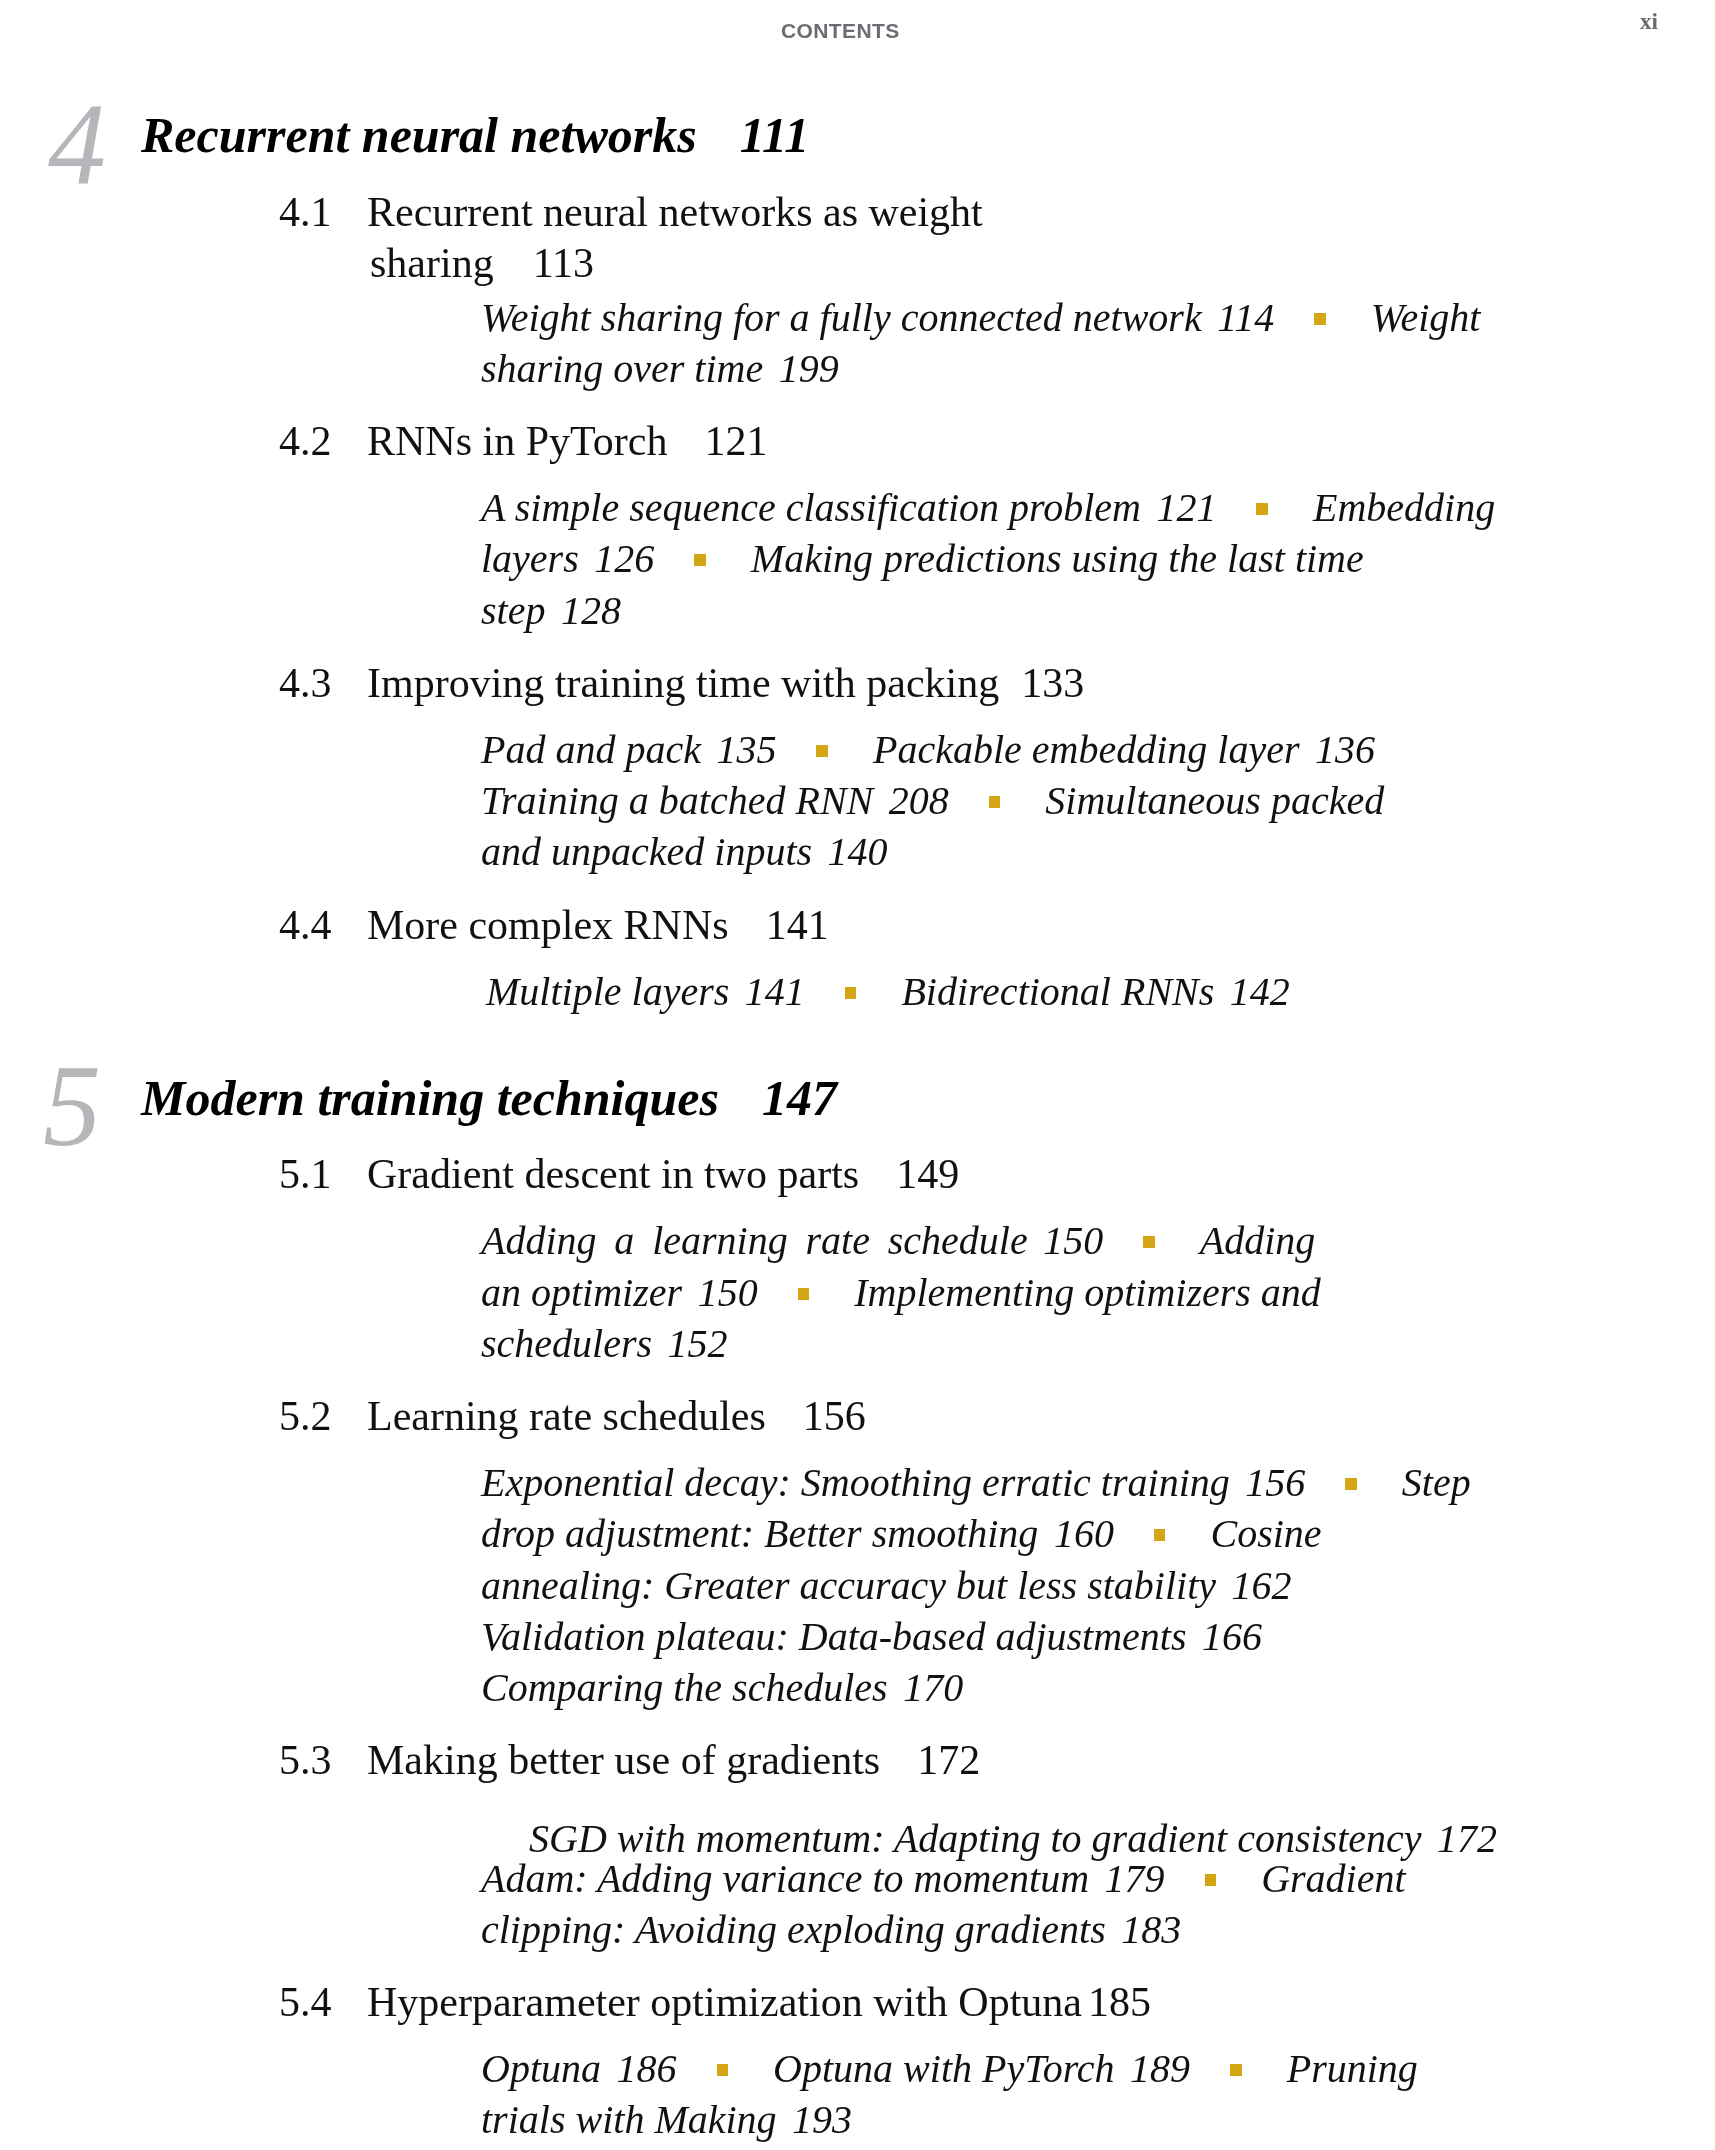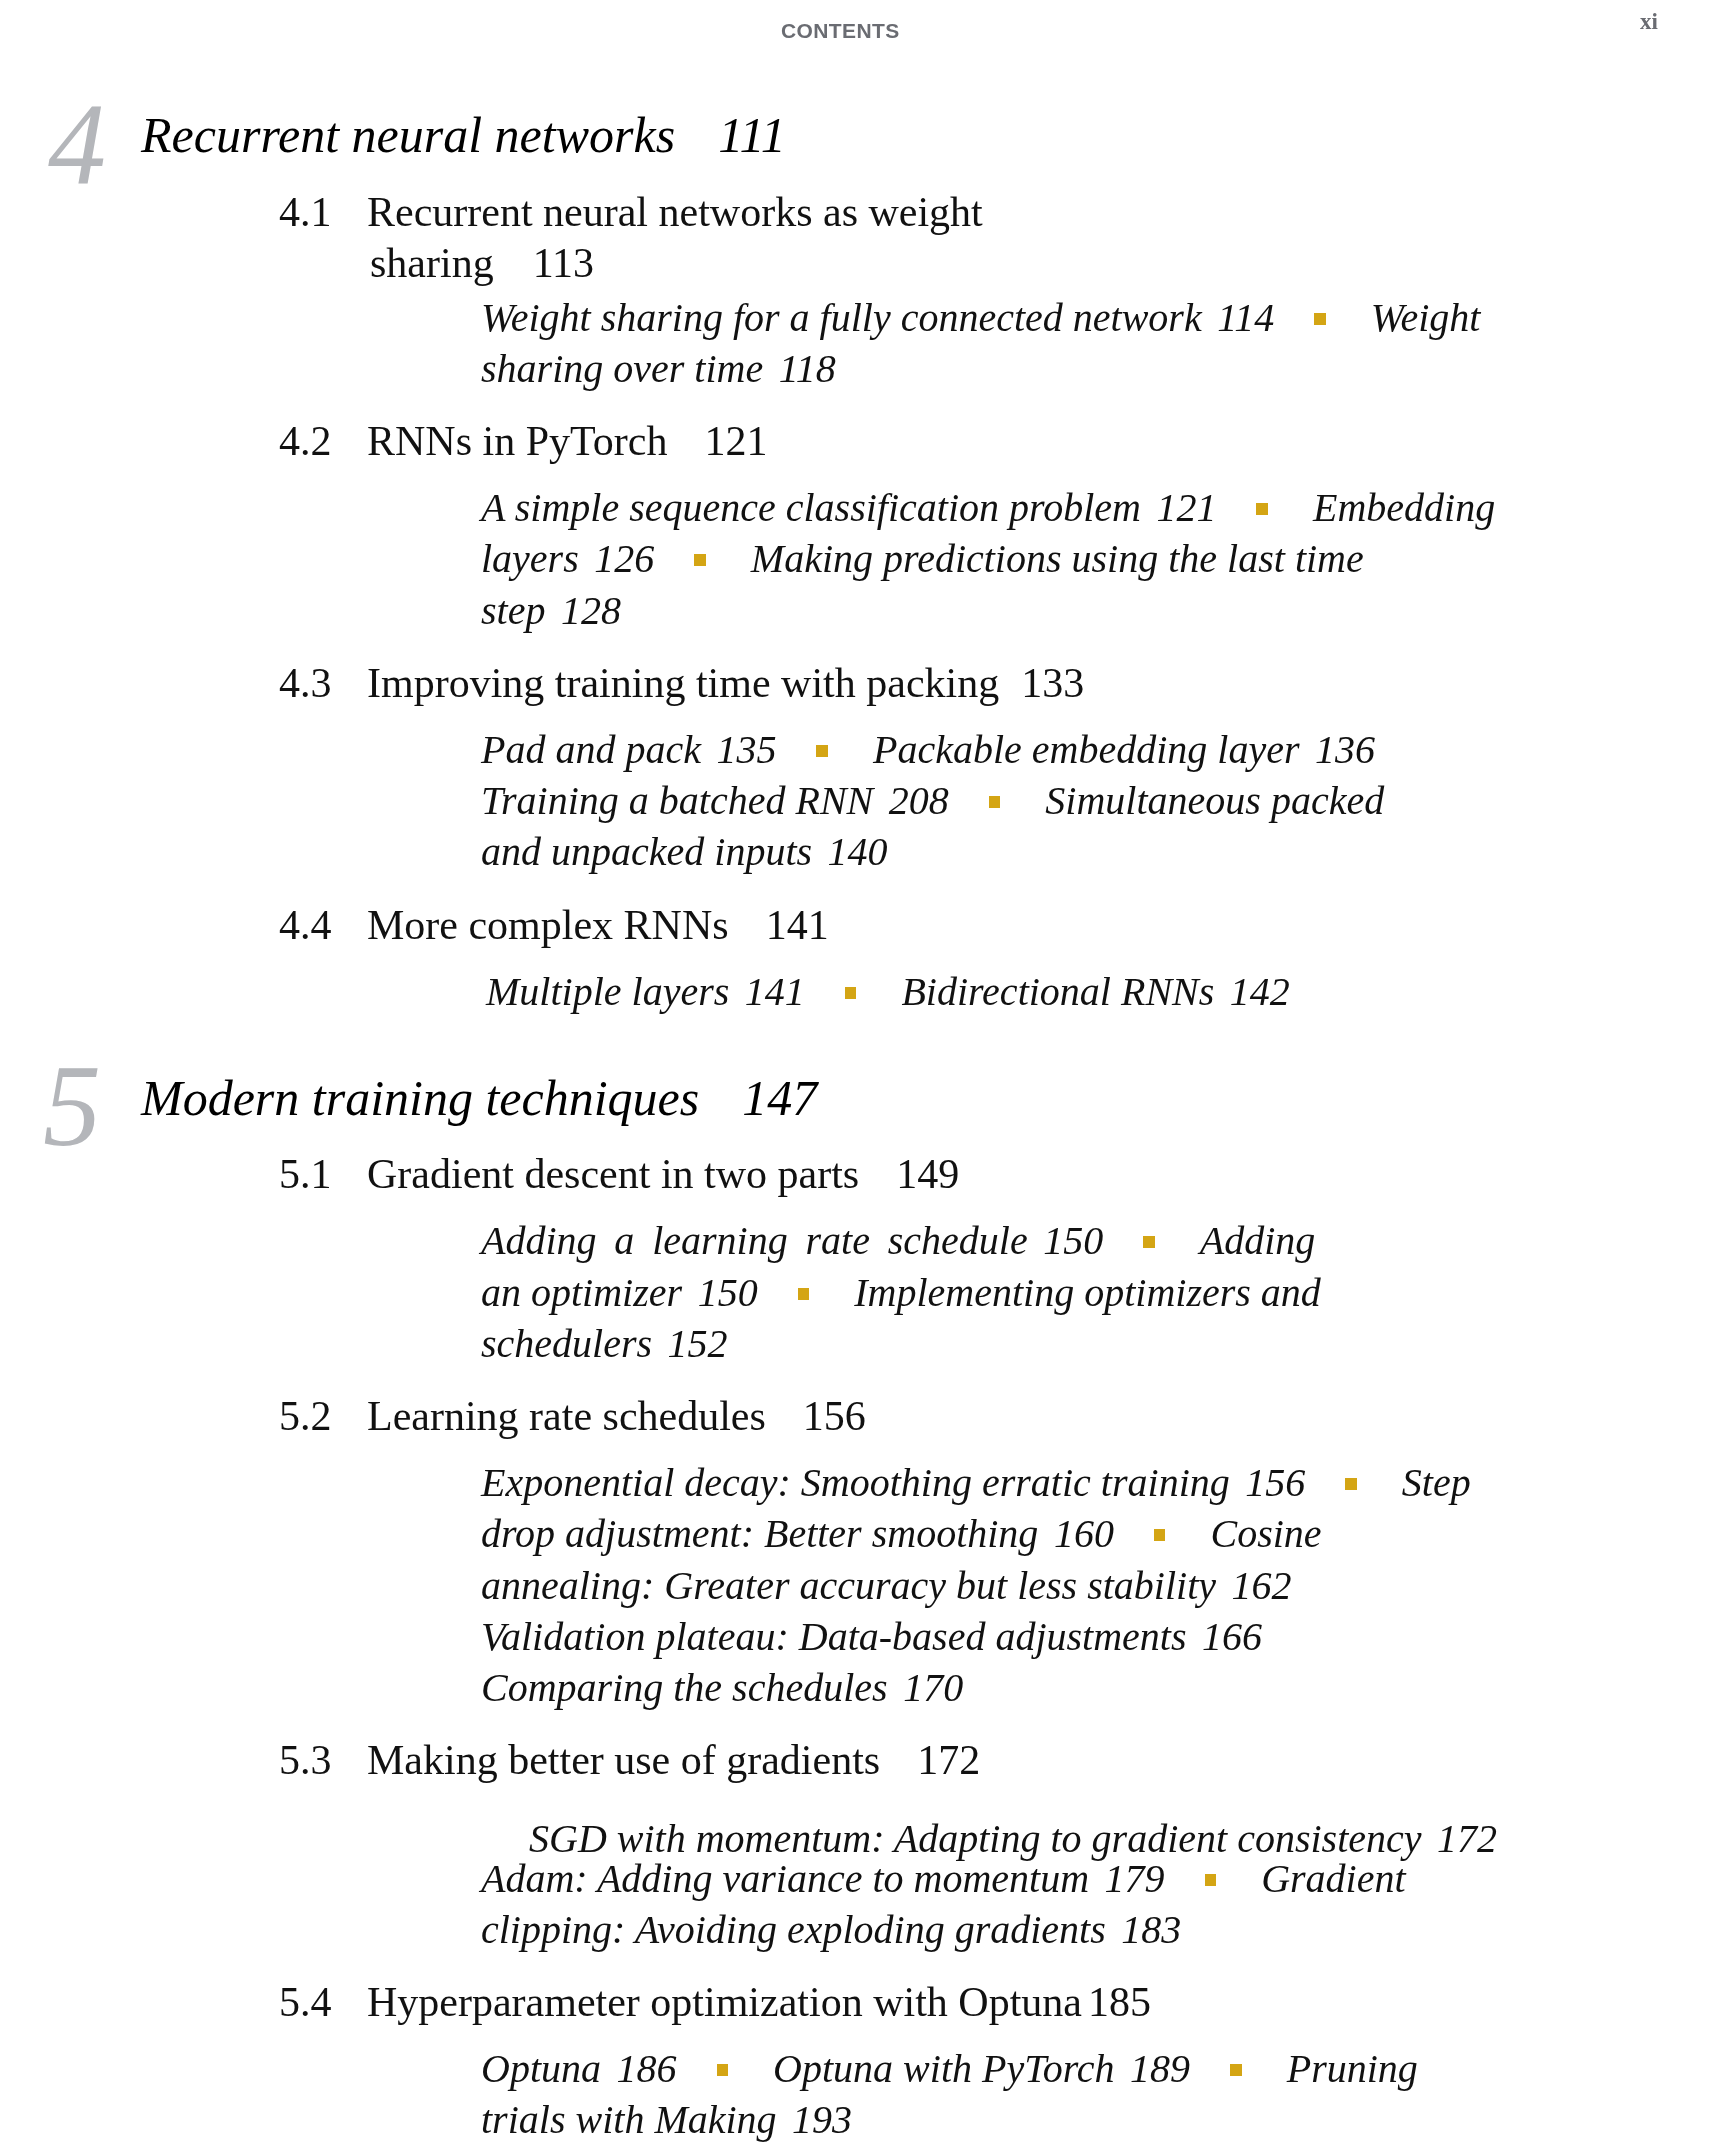--- a/index.html
+++ b/index.html
@@ -1,21 +1,21 @@
 <!DOCTYPE html>
 <html style="font-size:12.4px"><head>
 <meta charset="utf-8">
 <style>
   html, body { margin:0; padding:0; background:#ffffff; }
   body { width:1715px; height:2151px; position:relative; overflow:hidden; }
   .abs { position:absolute; white-space:nowrap; }
   .running-head { font-family:"Liberation Sans", sans-serif; font-weight:bold; font-size:21px; color:#6a6c72; letter-spacing:0.4px; }
   .folio { font-family:"Liberation Serif", serif; font-weight:bold; font-size:23px; color:#6a6c72; }
   .chap-num { font-family:"Liberation Serif", serif; font-style:italic; font-size:116px; color:#b4b6ba; line-height:1; }
-  .chap-title { font-family:"Liberation Serif", serif; font-style:italic; font-weight:normal; font-size:50px; color:#000; line-height:1; }
+  .chap-title { font-family:"Liberation Serif", serif; font-style:italic; font-weight:bold; font-size:50px; color:#000; line-height:1; }
   .sec { font-family:"Liberation Serif", serif; font-size:42px; color:#111; line-height:1; }
   .sec .num { display:inline-block; width:88px; }
   .sub { font-family:"Liberation Serif", serif; font-style:italic; font-size:40px; color:#111; line-height:1; }
   .bullet { display:inline-block; width:11.6px; height:11.6px; background:#d4a514; vertical-align:middle; margin:0 45px 0 40px; position:relative; top:-3.1px; }
   .pg { margin-left:15.5px; }
 </style>
 </head>
 <body>
 
 <div class="abs running-head" style="left:781px; top:18.6px;">CONTENTS</div>
@@ -29,21 +29,21 @@
 <div class="abs sec" style="left:279px; top:191px;">
   <span class="num">4.1</span><span>Recurrent neural networks as weight</span>
 </div>
 <div class="abs sec" style="left:370px; top:242px;">
   <span>sharing</span><span style="margin-left:39px">113</span>
 </div>
 <div class="abs sub" style="left:481px; top:298px;">
   <span>Weight sharing for a fully connected network</span><span class="pg">114</span><span class="bullet" style="background: rgb(212, 165, 20);"></span><span>Weight</span>
 </div>
 <div class="abs sub" style="left:481px; top:349px;">
-  <span>sharing over time</span><span class="pg">118</span>
+  <span>sharing over time</span><span class="pg">199</span>
 </div>
 
 <div class="abs sec" style="left:279px; top:420px;">
   <span class="num">4.2</span><span>RNNs in PyTorch</span><span style="margin-left:37px">121</span>
 </div>
 <div class="abs sub" style="left:481px; top:488px;">
   <span>A simple sequence classification problem</span><span class="pg">121</span><span class="bullet" style="background: rgb(212, 165, 20);"></span><span>Embedding</span>
 </div>
 <div class="abs sub" style="left:481px; top:539px;">
   <span>layers</span><span class="pg">126</span><span class="bullet" style="background: rgb(212, 165, 20);"></span><span>Making predictions using the last time</span>

